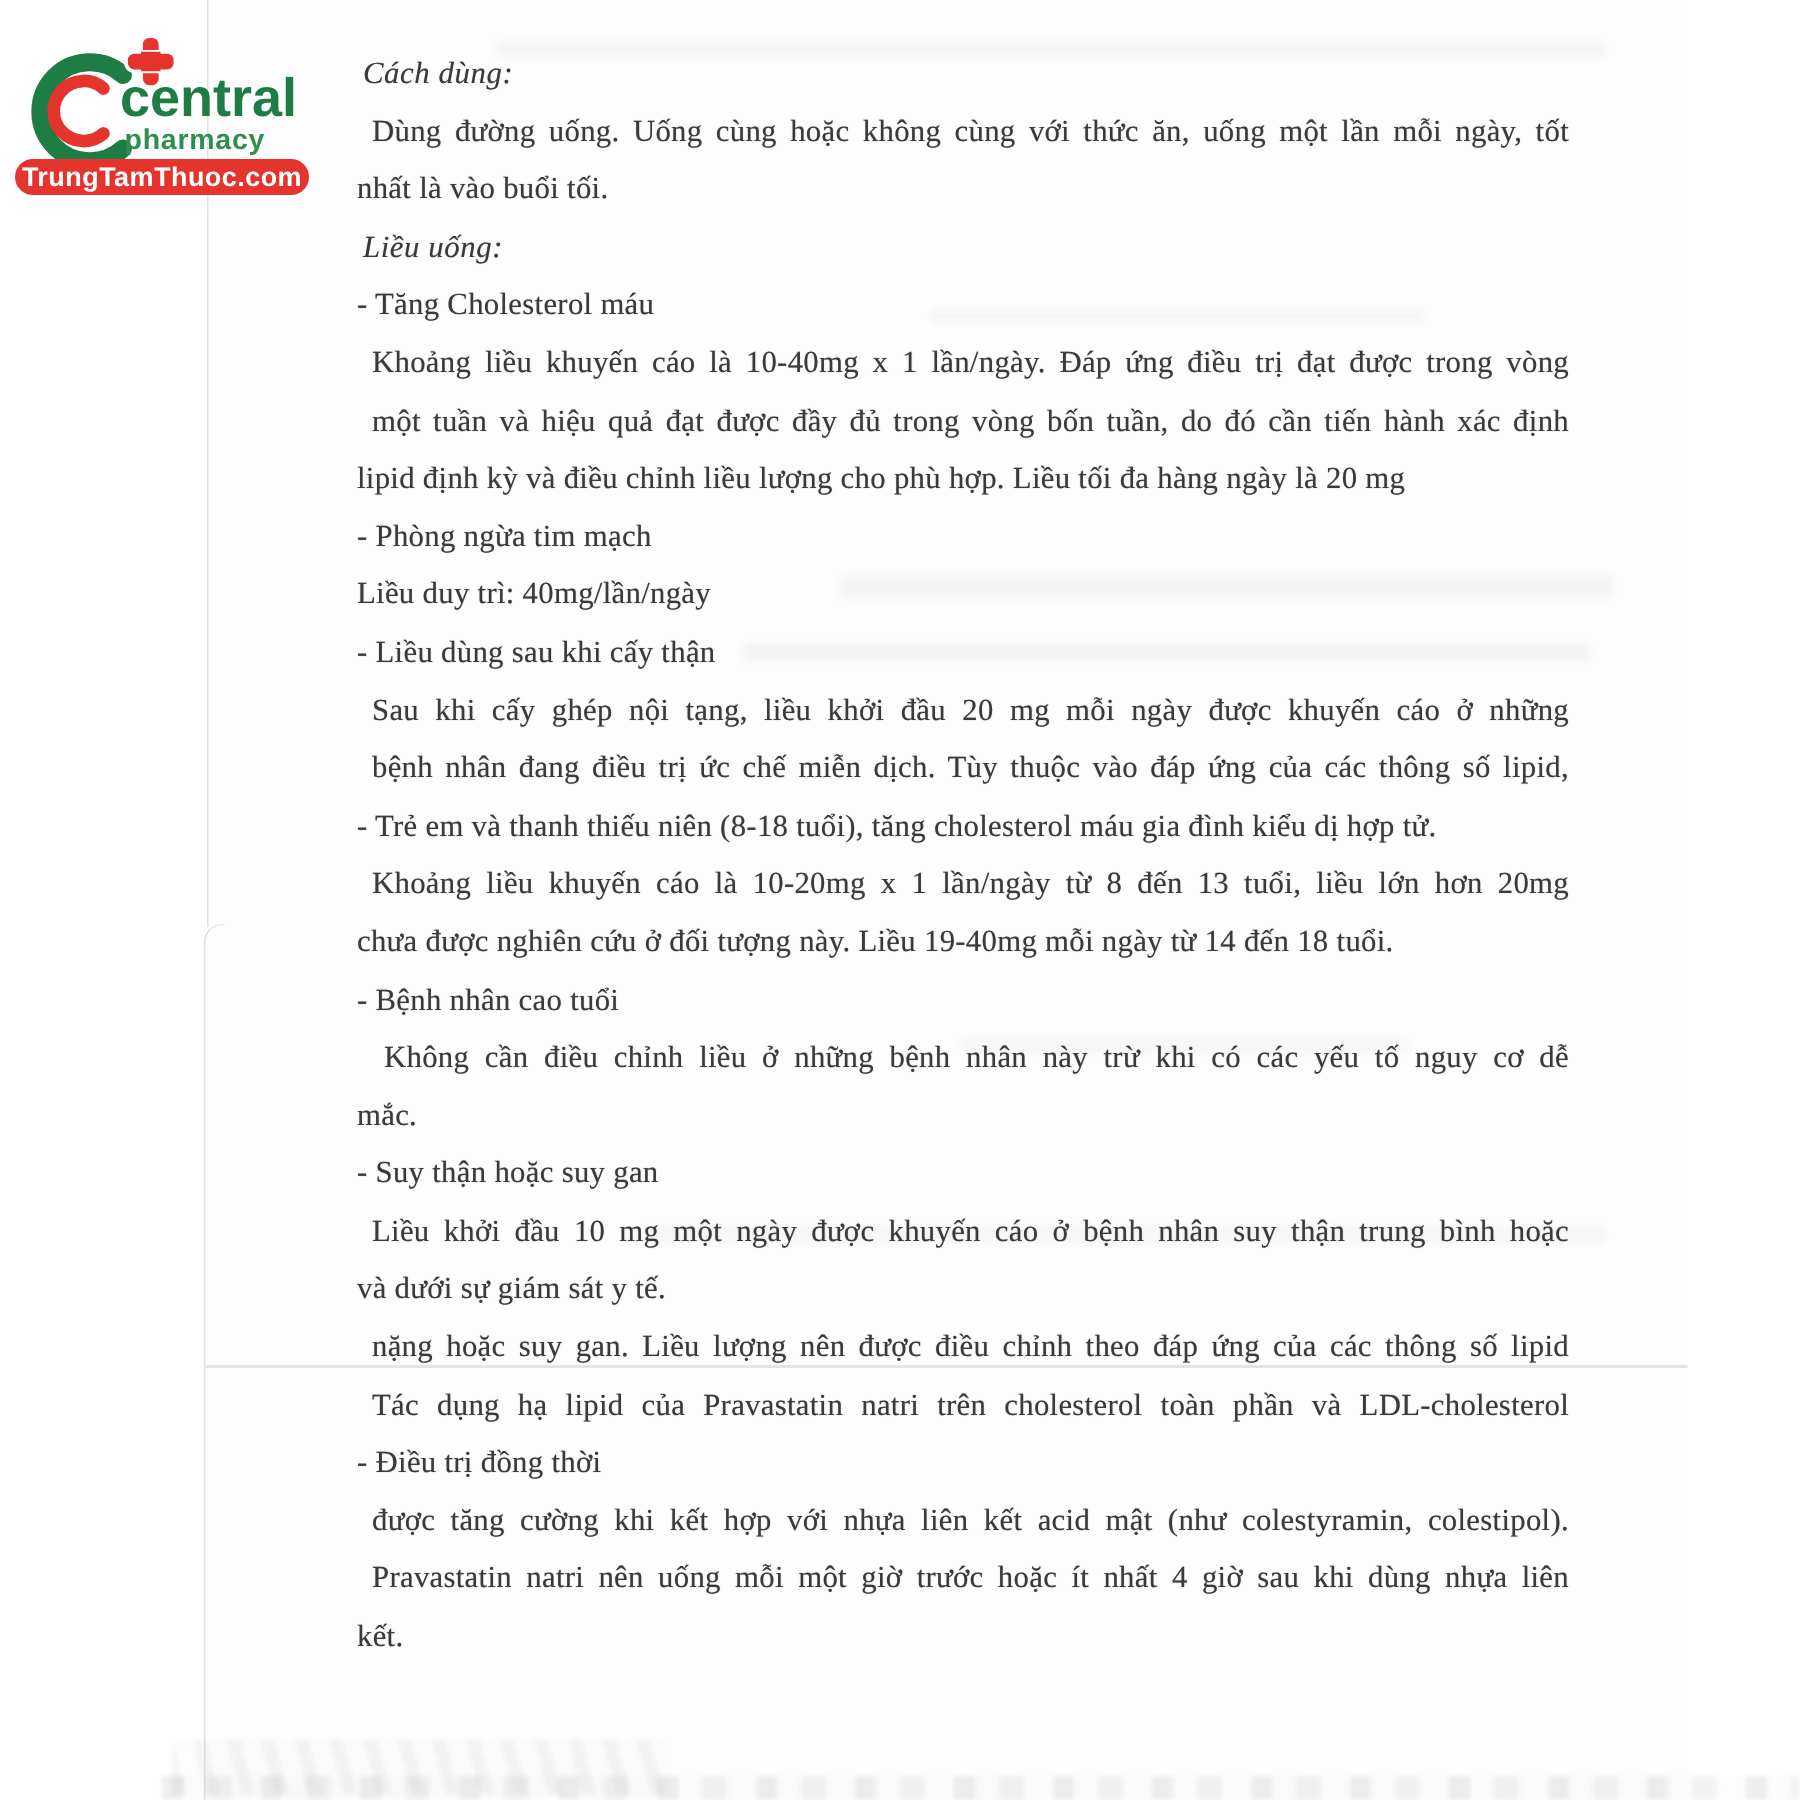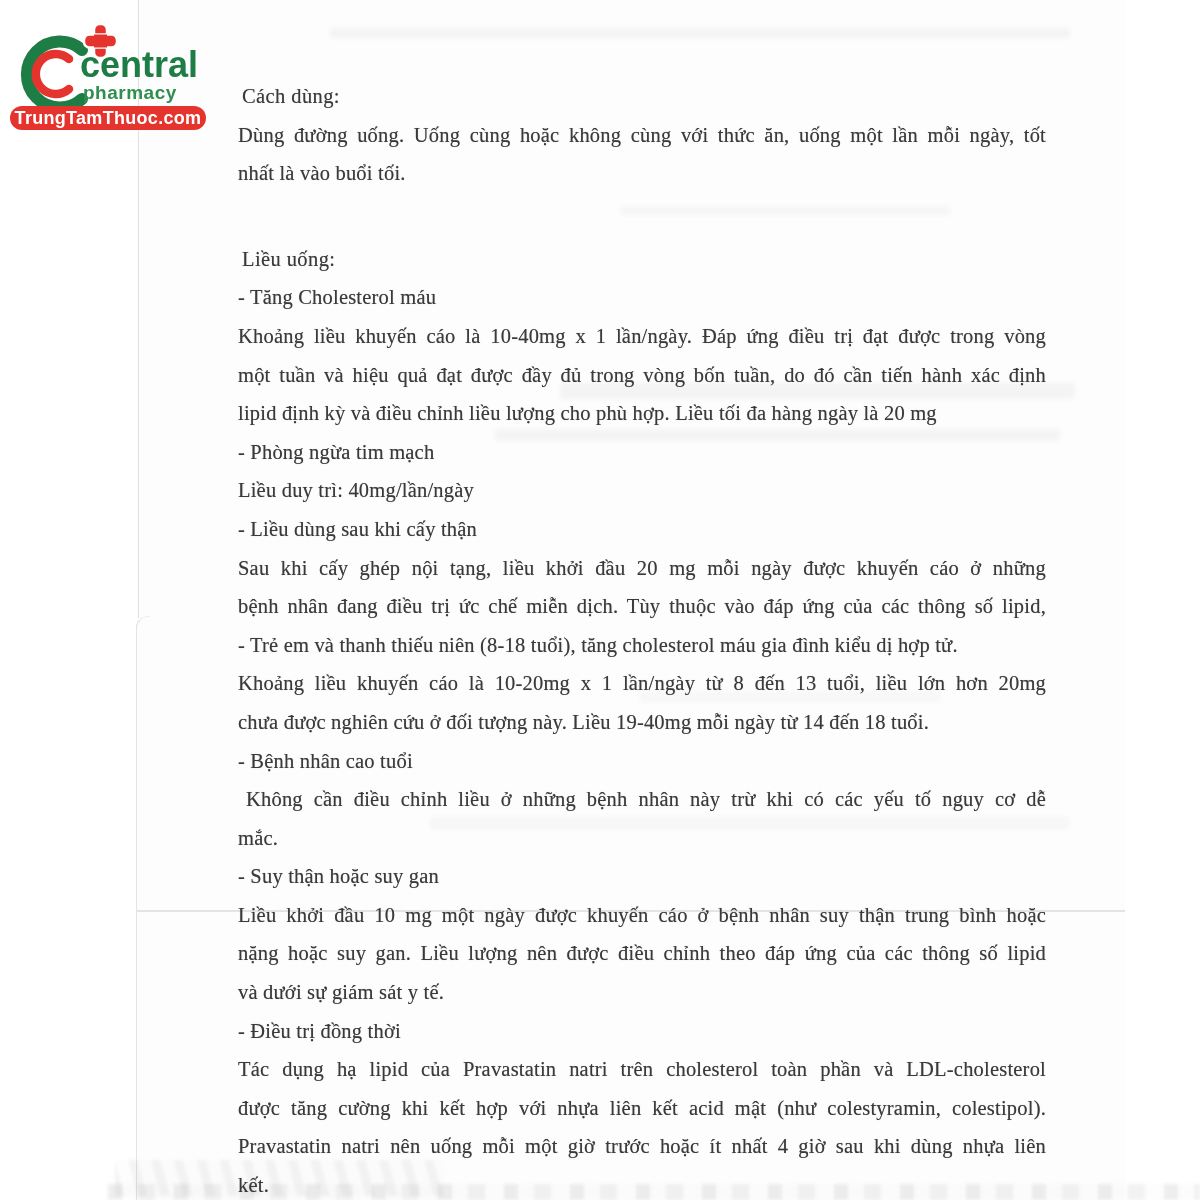--- a/index.html
+++ b/index.html
@@ -29,22 +29,22 @@
     background: #e7e1e8;
   }
 
   
   .doc {
     position: absolute; left: 238px; top: 30px; width: 808px;
     font-size: 20.5px; color: #3a3a3a; letter-spacing: 0.2px;
     text-shadow: 0 0 0.7px rgba(70,70,70,0.55);
   }
   .line { height: 38.6px; line-height: 38.6px; white-space: nowrap; }
-  .line.j { white-space: normal; text-align: justify; text-align-last: justify; word-spacing: 0.5px; }
-  .line.heading { padding-left: 4px; letter-spacing: 0.4px; margin-top: 47px; }
+  .line.j { white-space: normal; text-align: justify; text-align-last: justify; word-spacing: 0.5px; margin-left: 10px; }
+  .line.heading { font-style: italic; padding-left: 4px; letter-spacing: 0.4px; }
   .line.ind { padding-left: 8px; }
 
   
   .smudge { position: absolute; background: rgba(110,110,110,0.06); filter: blur(2px); border-radius: 3px; }
   .s1 { left: 330px; top: 28px;  width: 740px; height: 10px; }
   .s2 { left: 620px; top: 206px; width: 330px; height: 9px; opacity: .8; }
   .s3 { left: 560px; top: 383px; width: 515px; height: 16px; }
   .s4 { left: 495px; top: 429px; width: 565px; height: 12px; }
   .s5 { left: 640px; top: 692px; width: 300px; height: 10px; opacity: .7; }
   .s6 { left: 430px; top: 817px; width: 640px; height: 12px; opacity: .7; }
@@ -124,20 +124,20 @@
   <div class="line j">Sau khi cấy ghép nội tạng, liều khởi đầu 20 mg mỗi ngày được khuyến cáo ở những</div>
   <div class="line j">bệnh nhân đang điều trị ức chế miễn dịch. Tùy thuộc vào đáp ứng của các thông số lipid,</div>
   <div class="line">- Trẻ em và thanh thiếu niên (8-18 tuổi), tăng cholesterol máu gia đình kiểu dị hợp tử.</div>
   <div class="line j">Khoảng liều khuyến cáo là 10-20mg x 1 lần/ngày từ 8 đến 13 tuổi, liều lớn hơn 20mg</div>
   <div class="line">chưa được nghiên cứu ở đối tượng này. Liều 19-40mg mỗi ngày từ 14 đến 18 tuổi.</div>
   <div class="line">- Bệnh nhân cao tuổi</div>
   <div class="line j ind">Không cần điều chỉnh liều ở những bệnh nhân này trừ khi có các yếu tố nguy cơ dễ</div>
   <div class="line">mắc.</div>
   <div class="line">- Suy thận hoặc suy gan</div>
   <div class="line j">Liều khởi đầu 10 mg một ngày được khuyến cáo ở bệnh nhân suy thận trung bình hoặc</div>
+  <div class="line">và dưới sự giám sát y tế.</div>
   <div class="line j">nặng hoặc suy gan. Liều lượng nên được điều chỉnh theo đáp ứng của các thông số lipid</div>
-  <div class="line">và dưới sự giám sát y tế.</div>
+  <div class="line j">Tác dụng hạ lipid của Pravastatin natri trên cholesterol toàn phần và LDL-cholesterol</div>
   <div class="line">- Điều trị đồng thời</div>
-  <div class="line j">Tác dụng hạ lipid của Pravastatin natri trên cholesterol toàn phần và LDL-cholesterol</div>
   <div class="line j">được tăng cường khi kết hợp với nhựa liên kết acid mật (như colestyramin, colestipol).</div>
   <div class="line j">Pravastatin natri nên uống mỗi một giờ trước hoặc ít nhất 4 giờ sau khi dùng nhựa liên</div>
   <div class="line">kết.</div>
 </div>
 
 </body></html>

